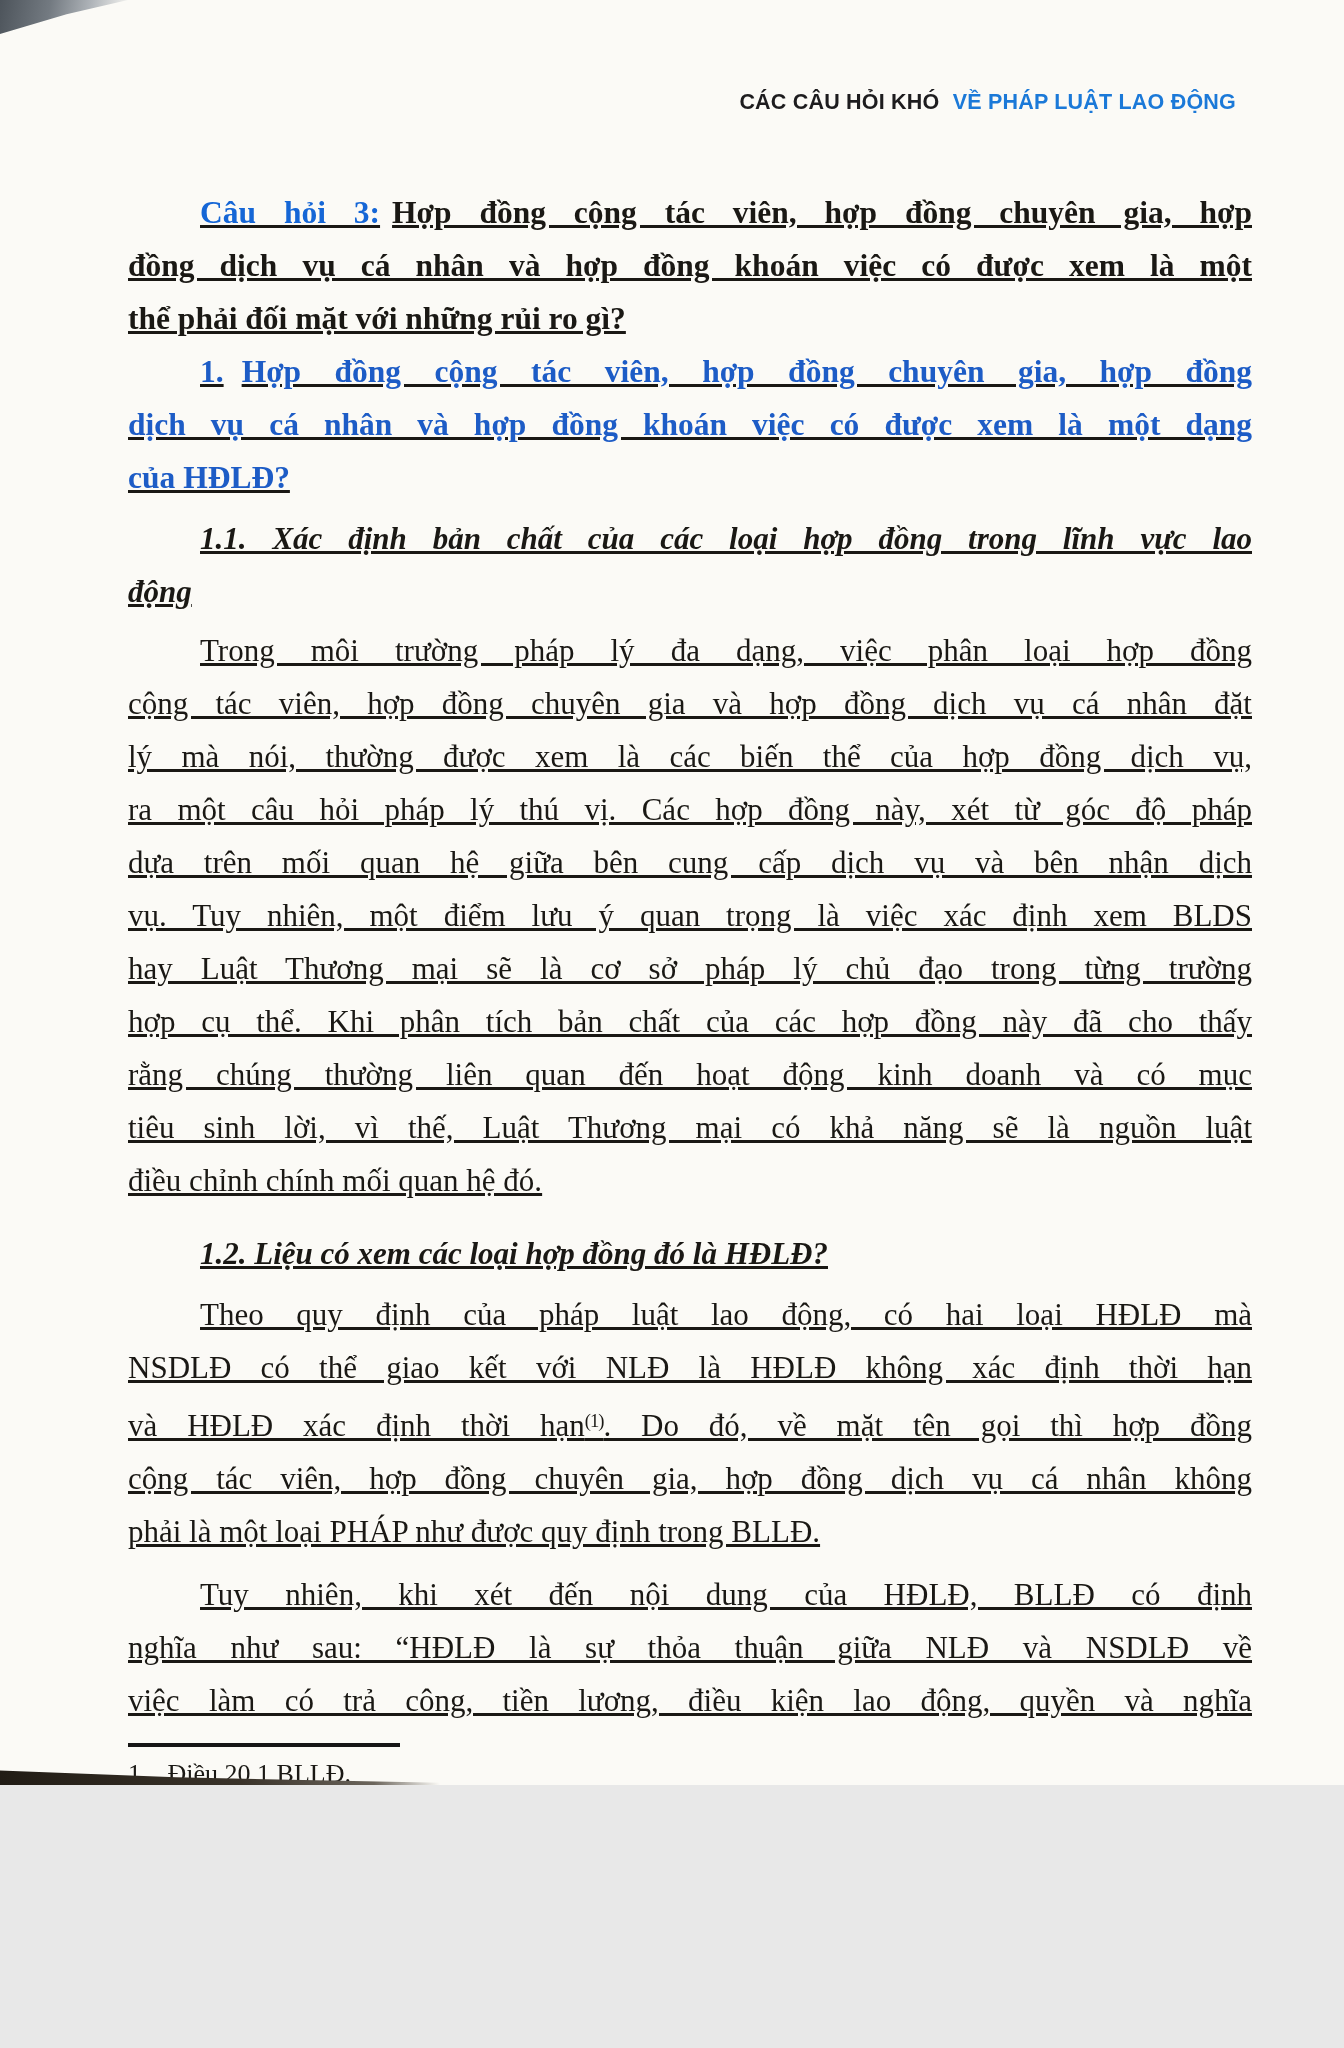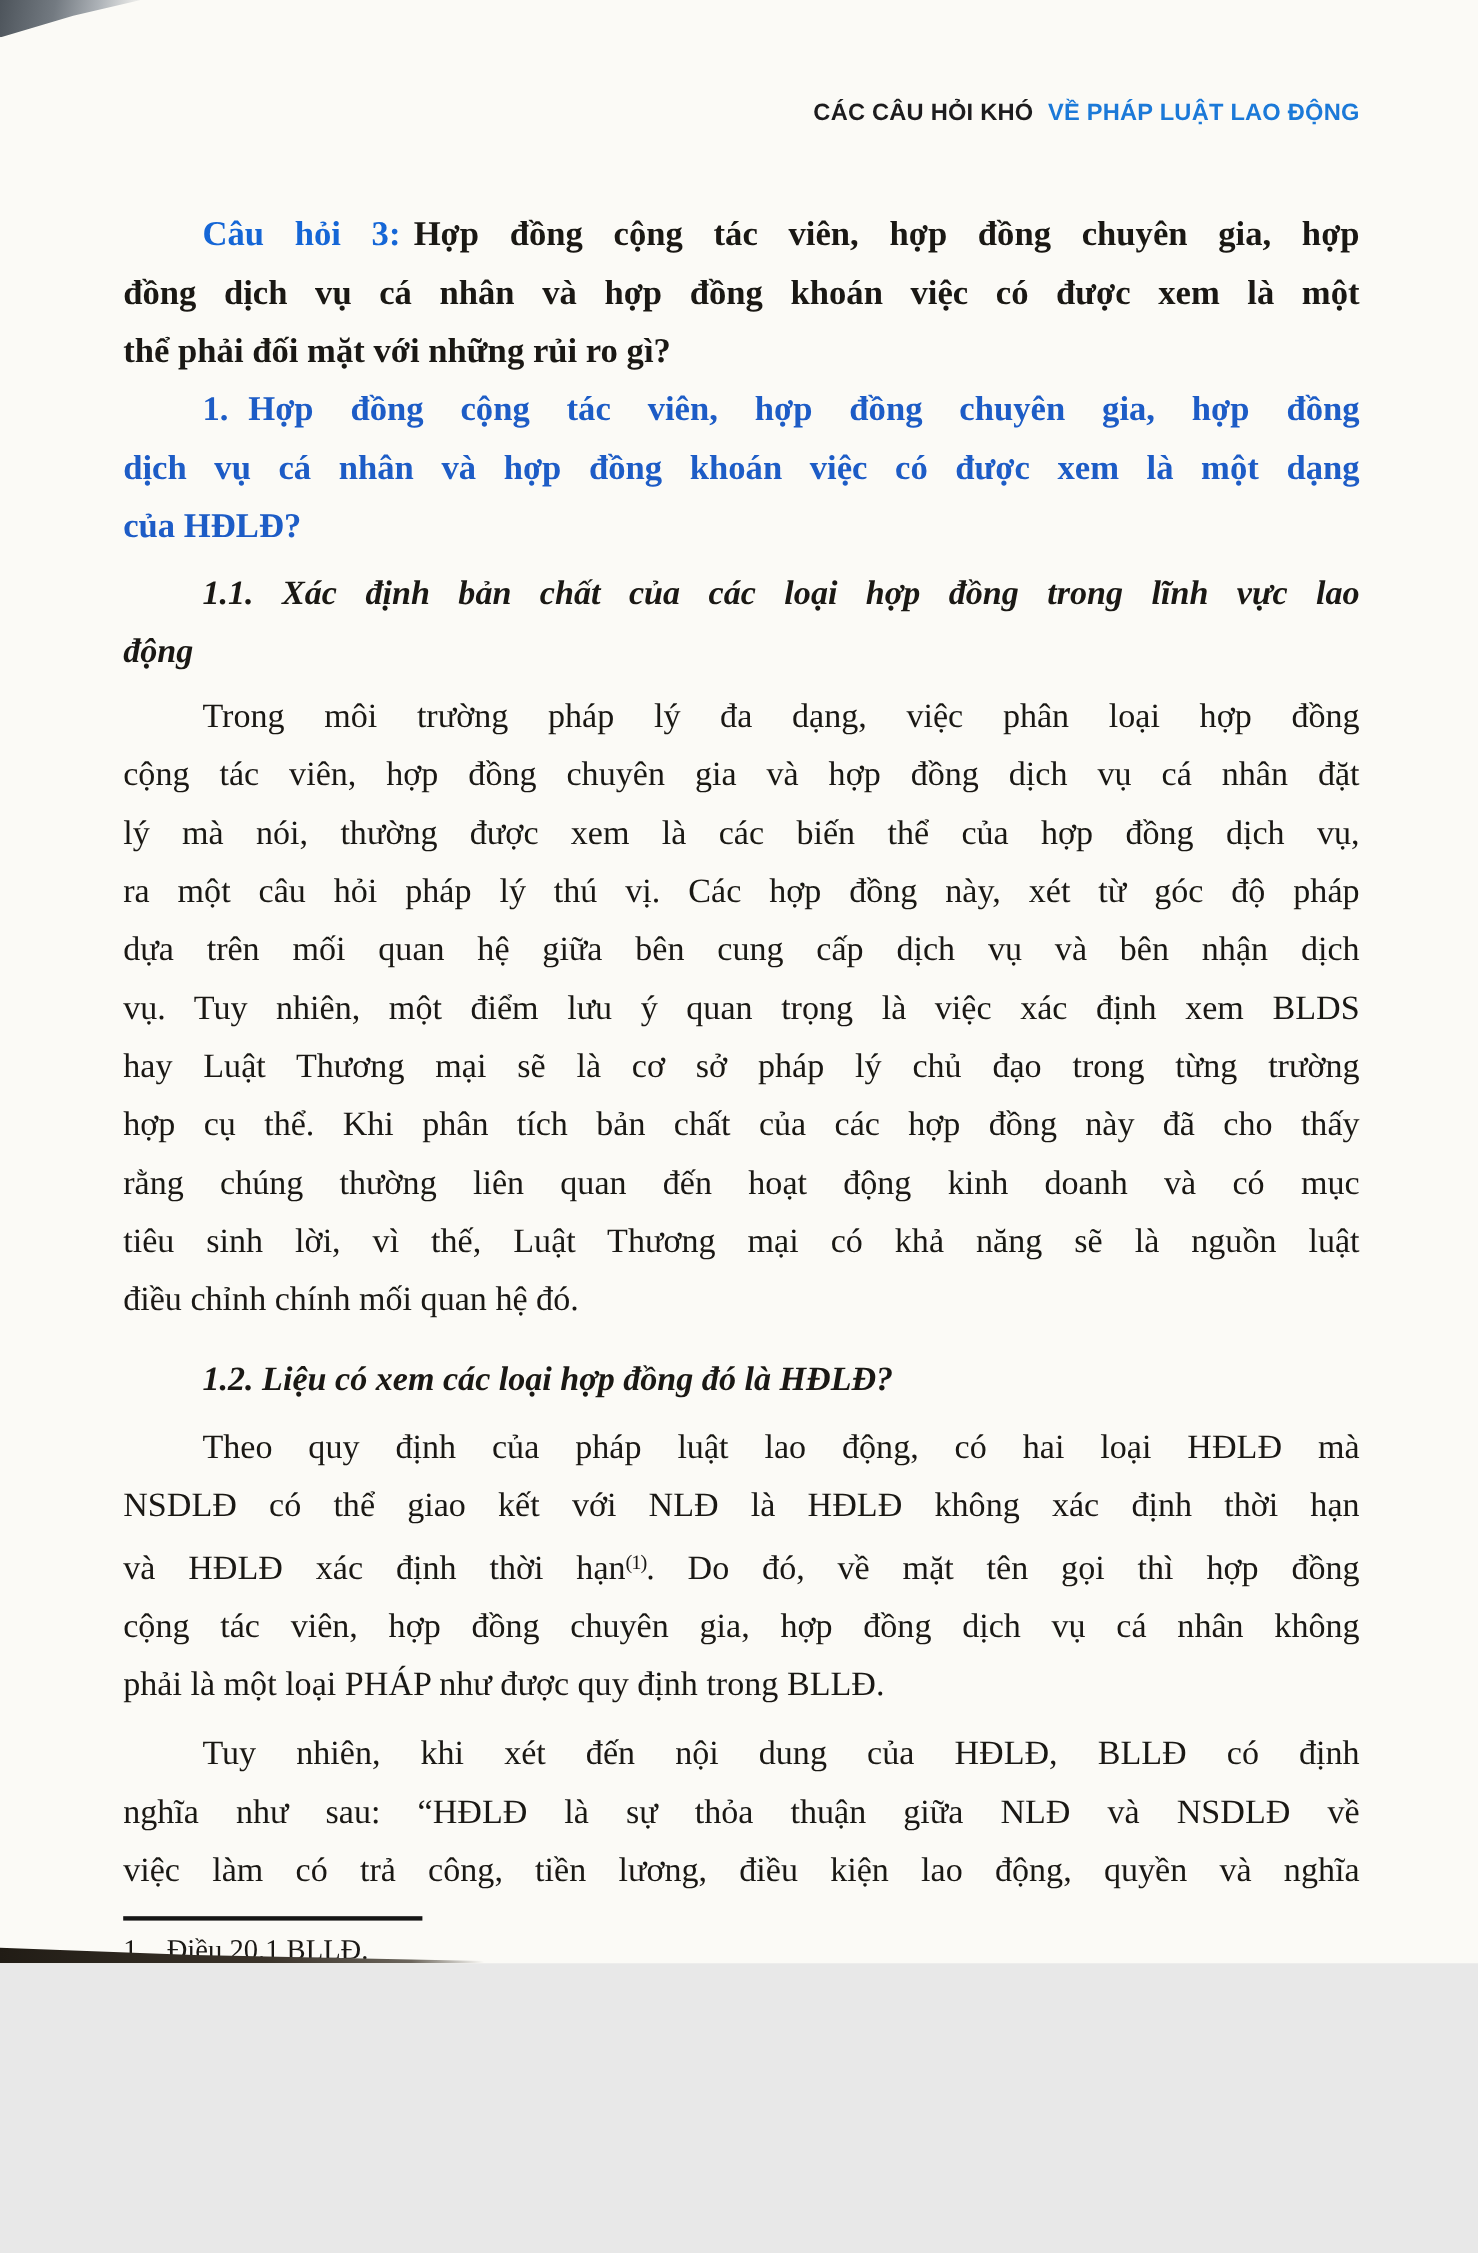--- a/index.html
+++ b/index.html
@@ -37,21 +37,21 @@
 
   .running-head {
     position: absolute; top: 90px; right: 108px;
     font-family: "Liberation Sans", "DejaVu Sans", sans-serif;
     font-weight: bold; font-size: 21.5px; letter-spacing: 0.2px;
     white-space: nowrap;
   }
   .rh-black { color: #1d1c1e; }
   .rh-blue { color: var(--header_blue); margin-left: 7px; }
 
-  .content { position: absolute; top: 186px; left: 112px; width: 1124px; }
+  .content { position: absolute; top: 186px; left: 128px; width: 1124px; text-decoration: underline; }
 
   .line {
     font-size: 31px;
     line-height: 53px;
     text-align: justify;
     text-align-last: justify;
     white-space: nowrap; 
   }
   .line.short { text-align-last: left; }
   .indent { text-indent: 72px; }

